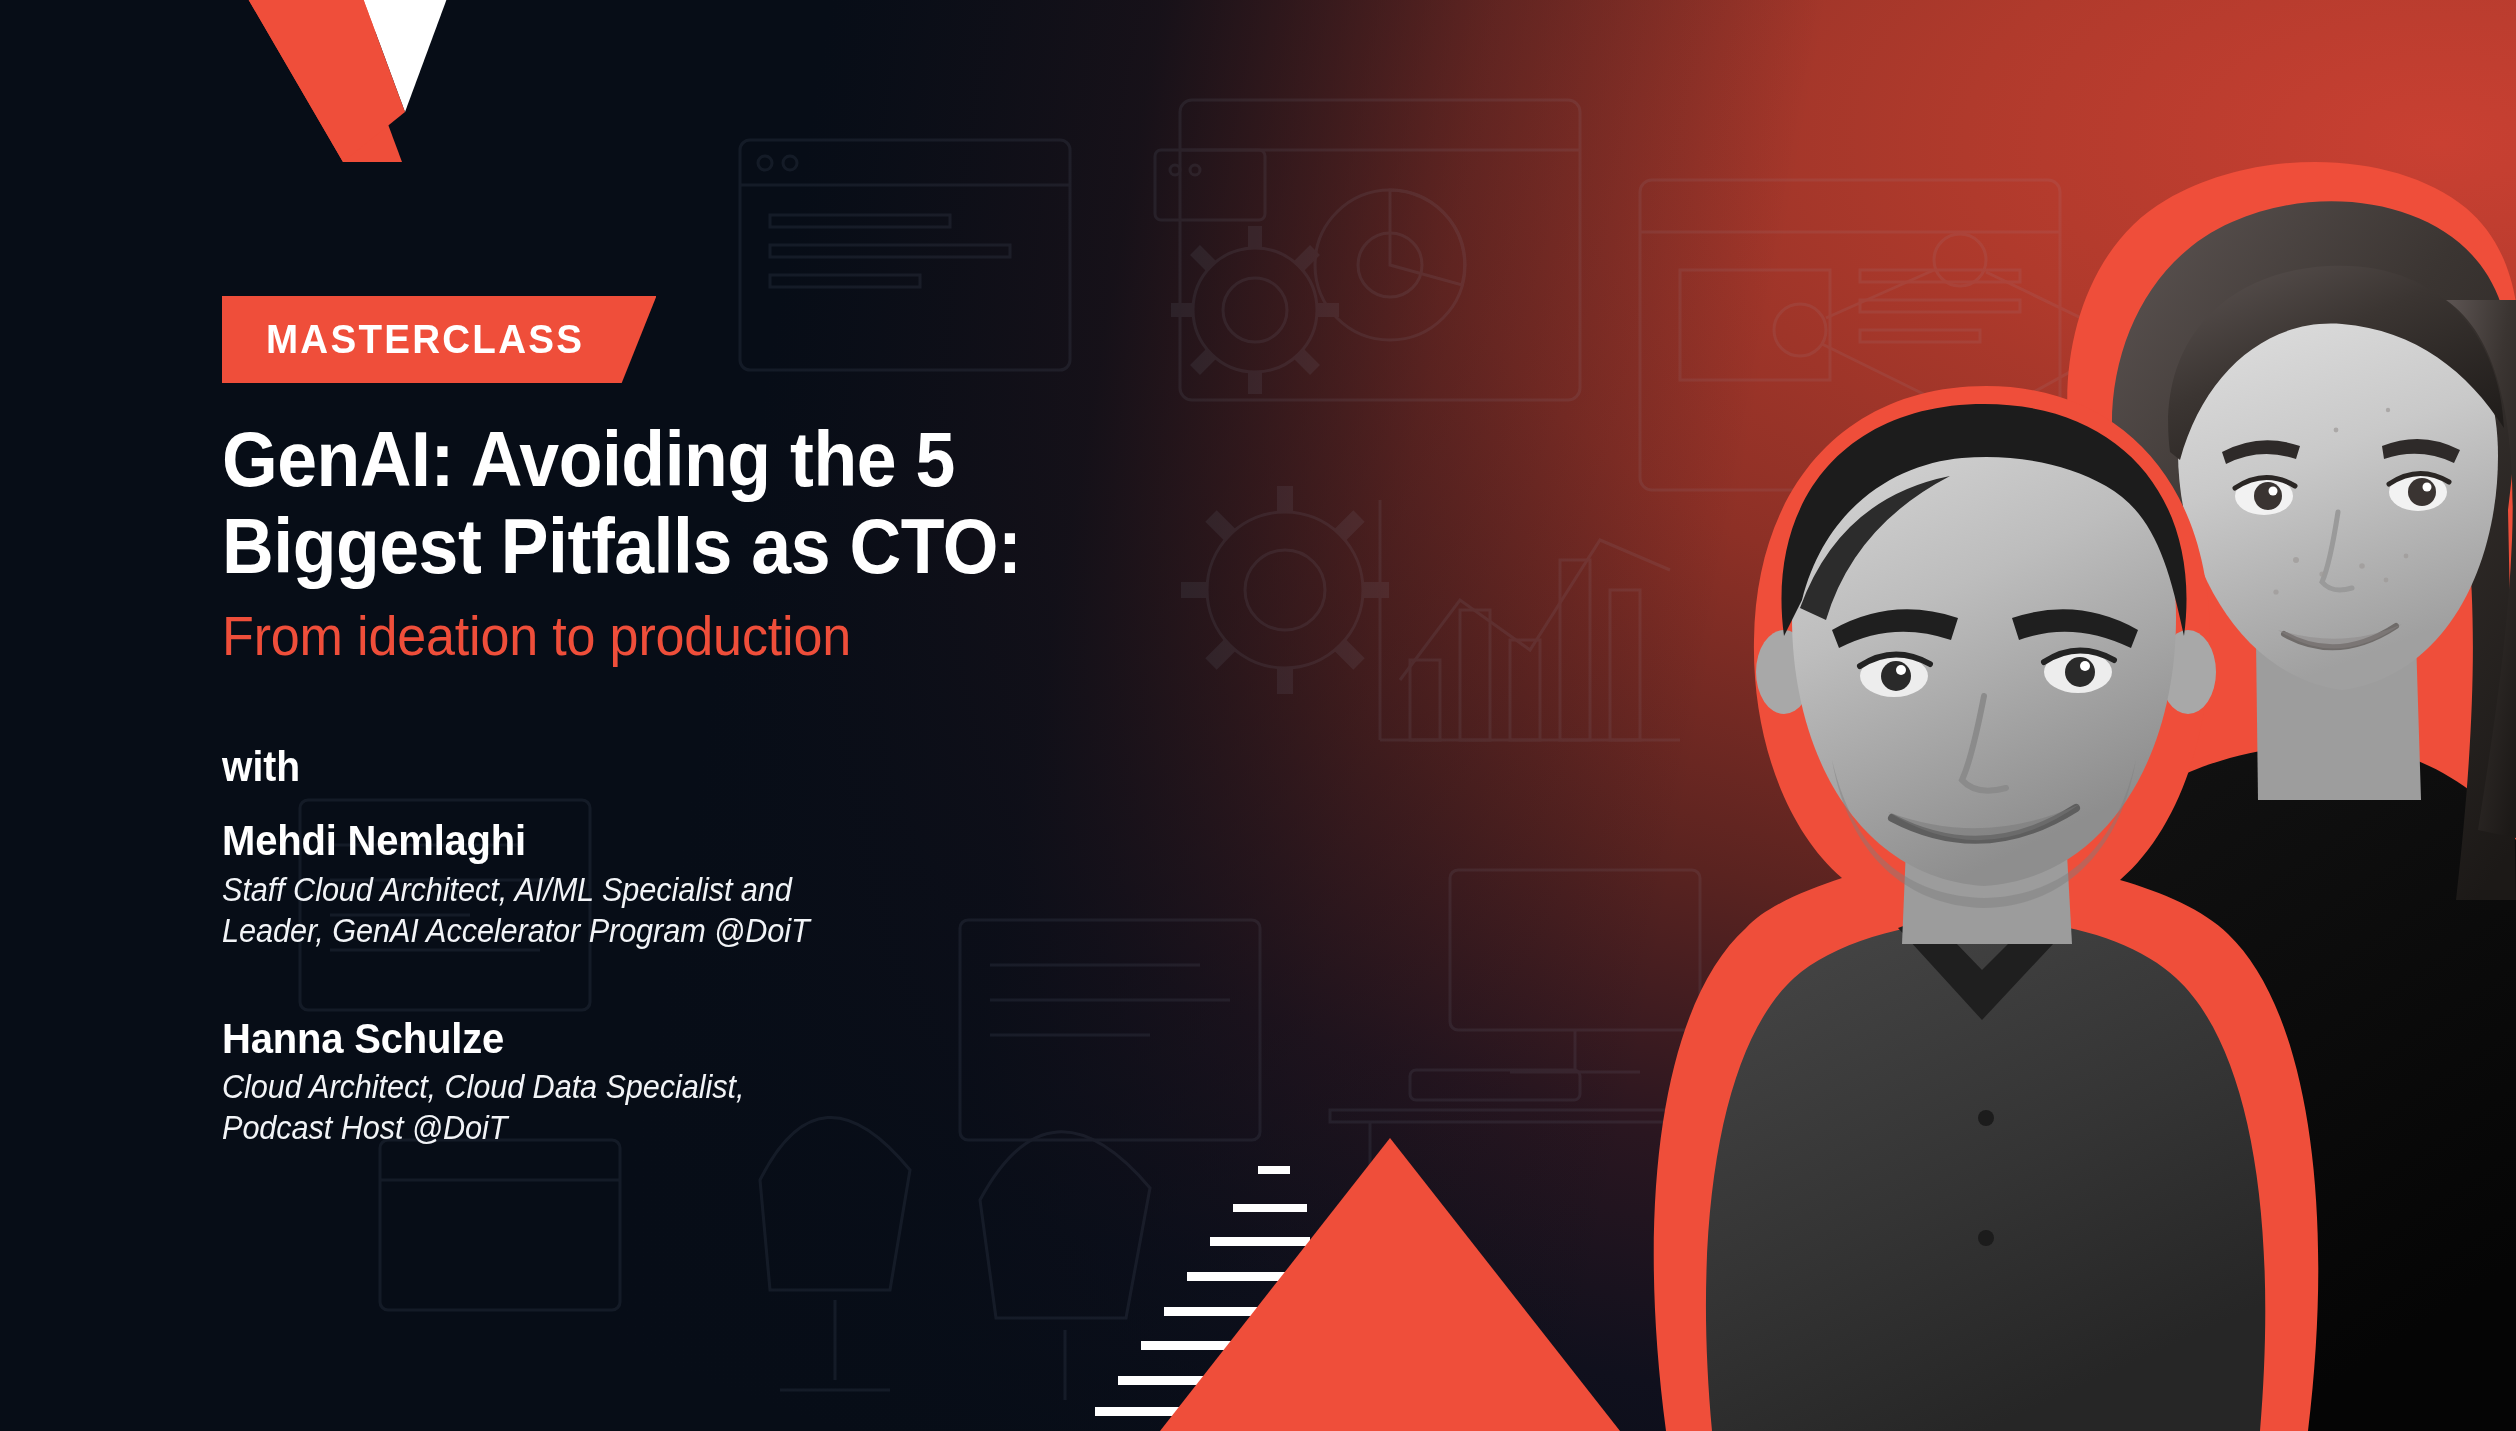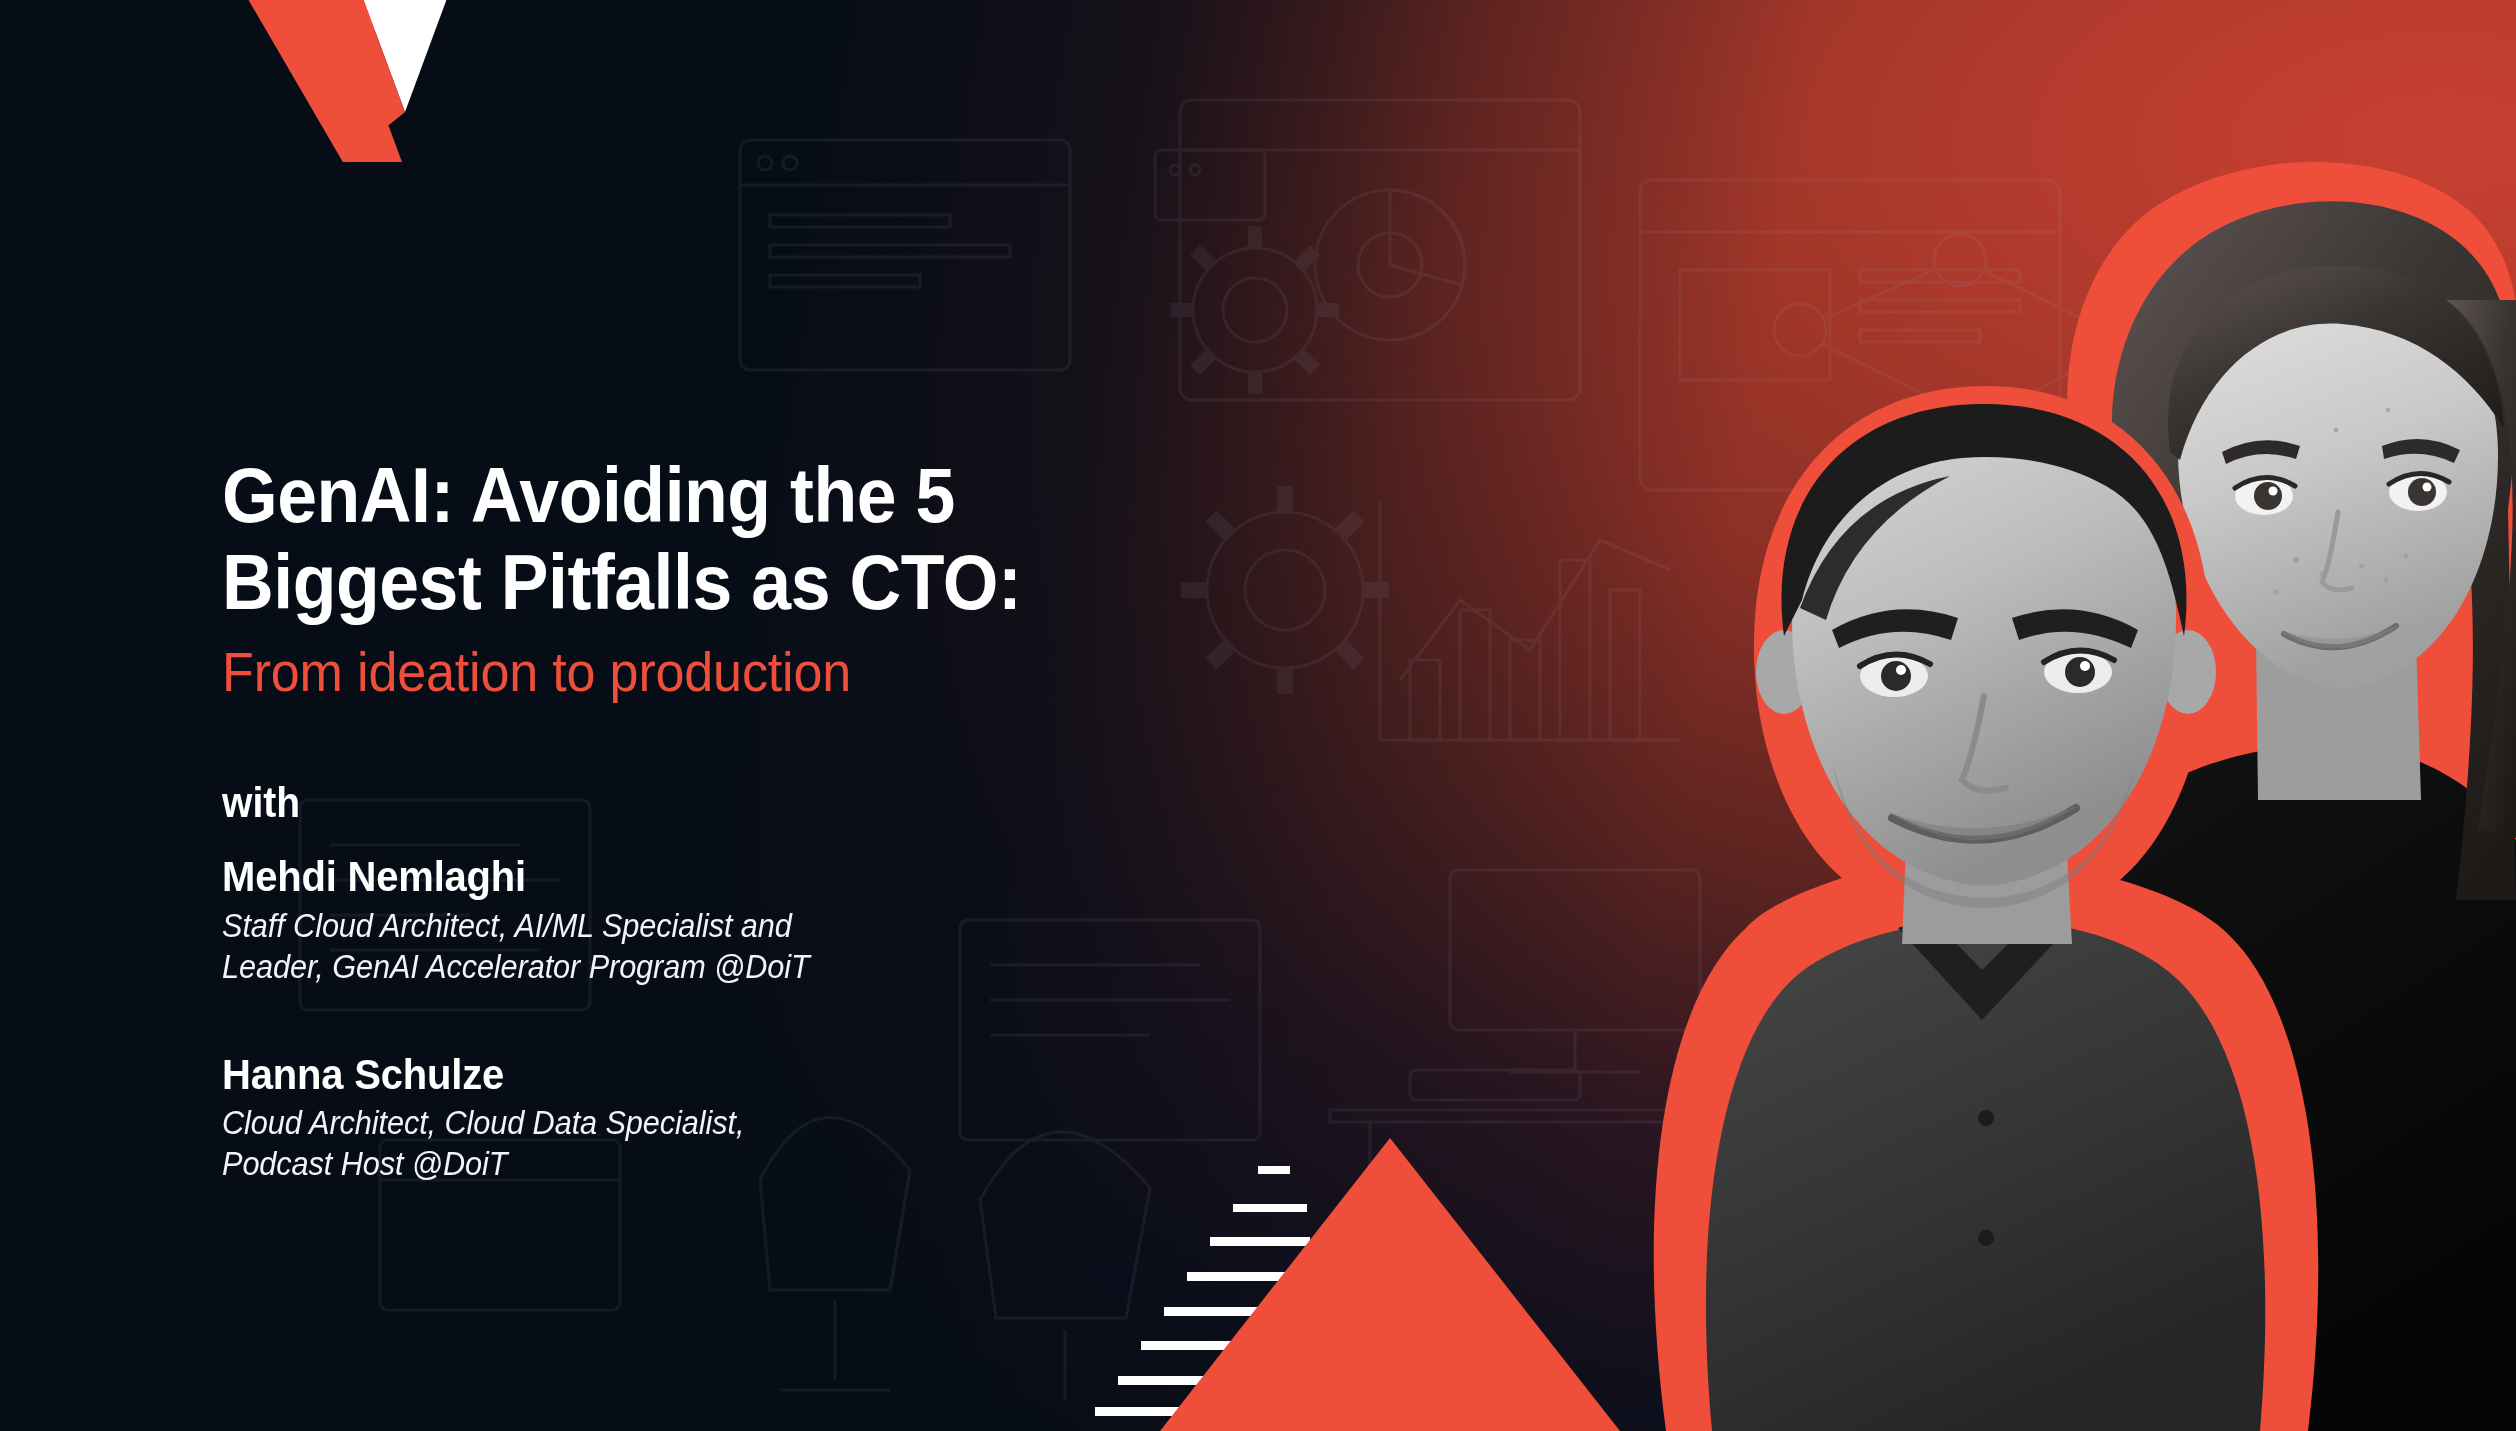--- a/index.html
+++ b/index.html
@@ -66,21 +66,21 @@
     letter-spacing:2.4px;
     line-height:1;
     transform:scaleX(.94);
     transform-origin:left center;
     white-space:nowrap;
   }
 
   
   .content{
     position:absolute;
-    left:222px; top:452px;
+    left:222px; top:416px;
     width:1120px;
     z-index:8;
   }
 
   .title{
     color:#ffffff;
     font-size:77px;
     font-weight:700;
     line-height:1.13;
     letter-spacing:-0.5px;
@@ -299,20 +299,23 @@
         <rect x="187" y="172" width="104" height="9"></rect>
         <rect x="164" y="207" width="104" height="9"></rect>
         <rect x="141" y="241" width="104" height="9"></rect>
         <rect x="118" y="276" width="104" height="9"></rect>
         <rect x="95" y="307" width="104" height="9"></rect>
       </g>
       <polygon points="390,38 620,331 160,331" fill="#EF4E3A"></polygon>
     </svg>
   </div>
 
+  <div class="badge">
+    <span class="badge-text">MASTERCLASS</span>
+  </div>
 
   <div class="content">
     <h1 class="title">GenAI: Avoiding the 5
 Biggest Pitfalls as CTO:</h1>
     <div class="subtitle">From ideation to production</div>
 
     <div class="with-label">with</div>
 
     <div class="speaker">
       <div class="speaker-name">Mehdi Nemlaghi</div>

